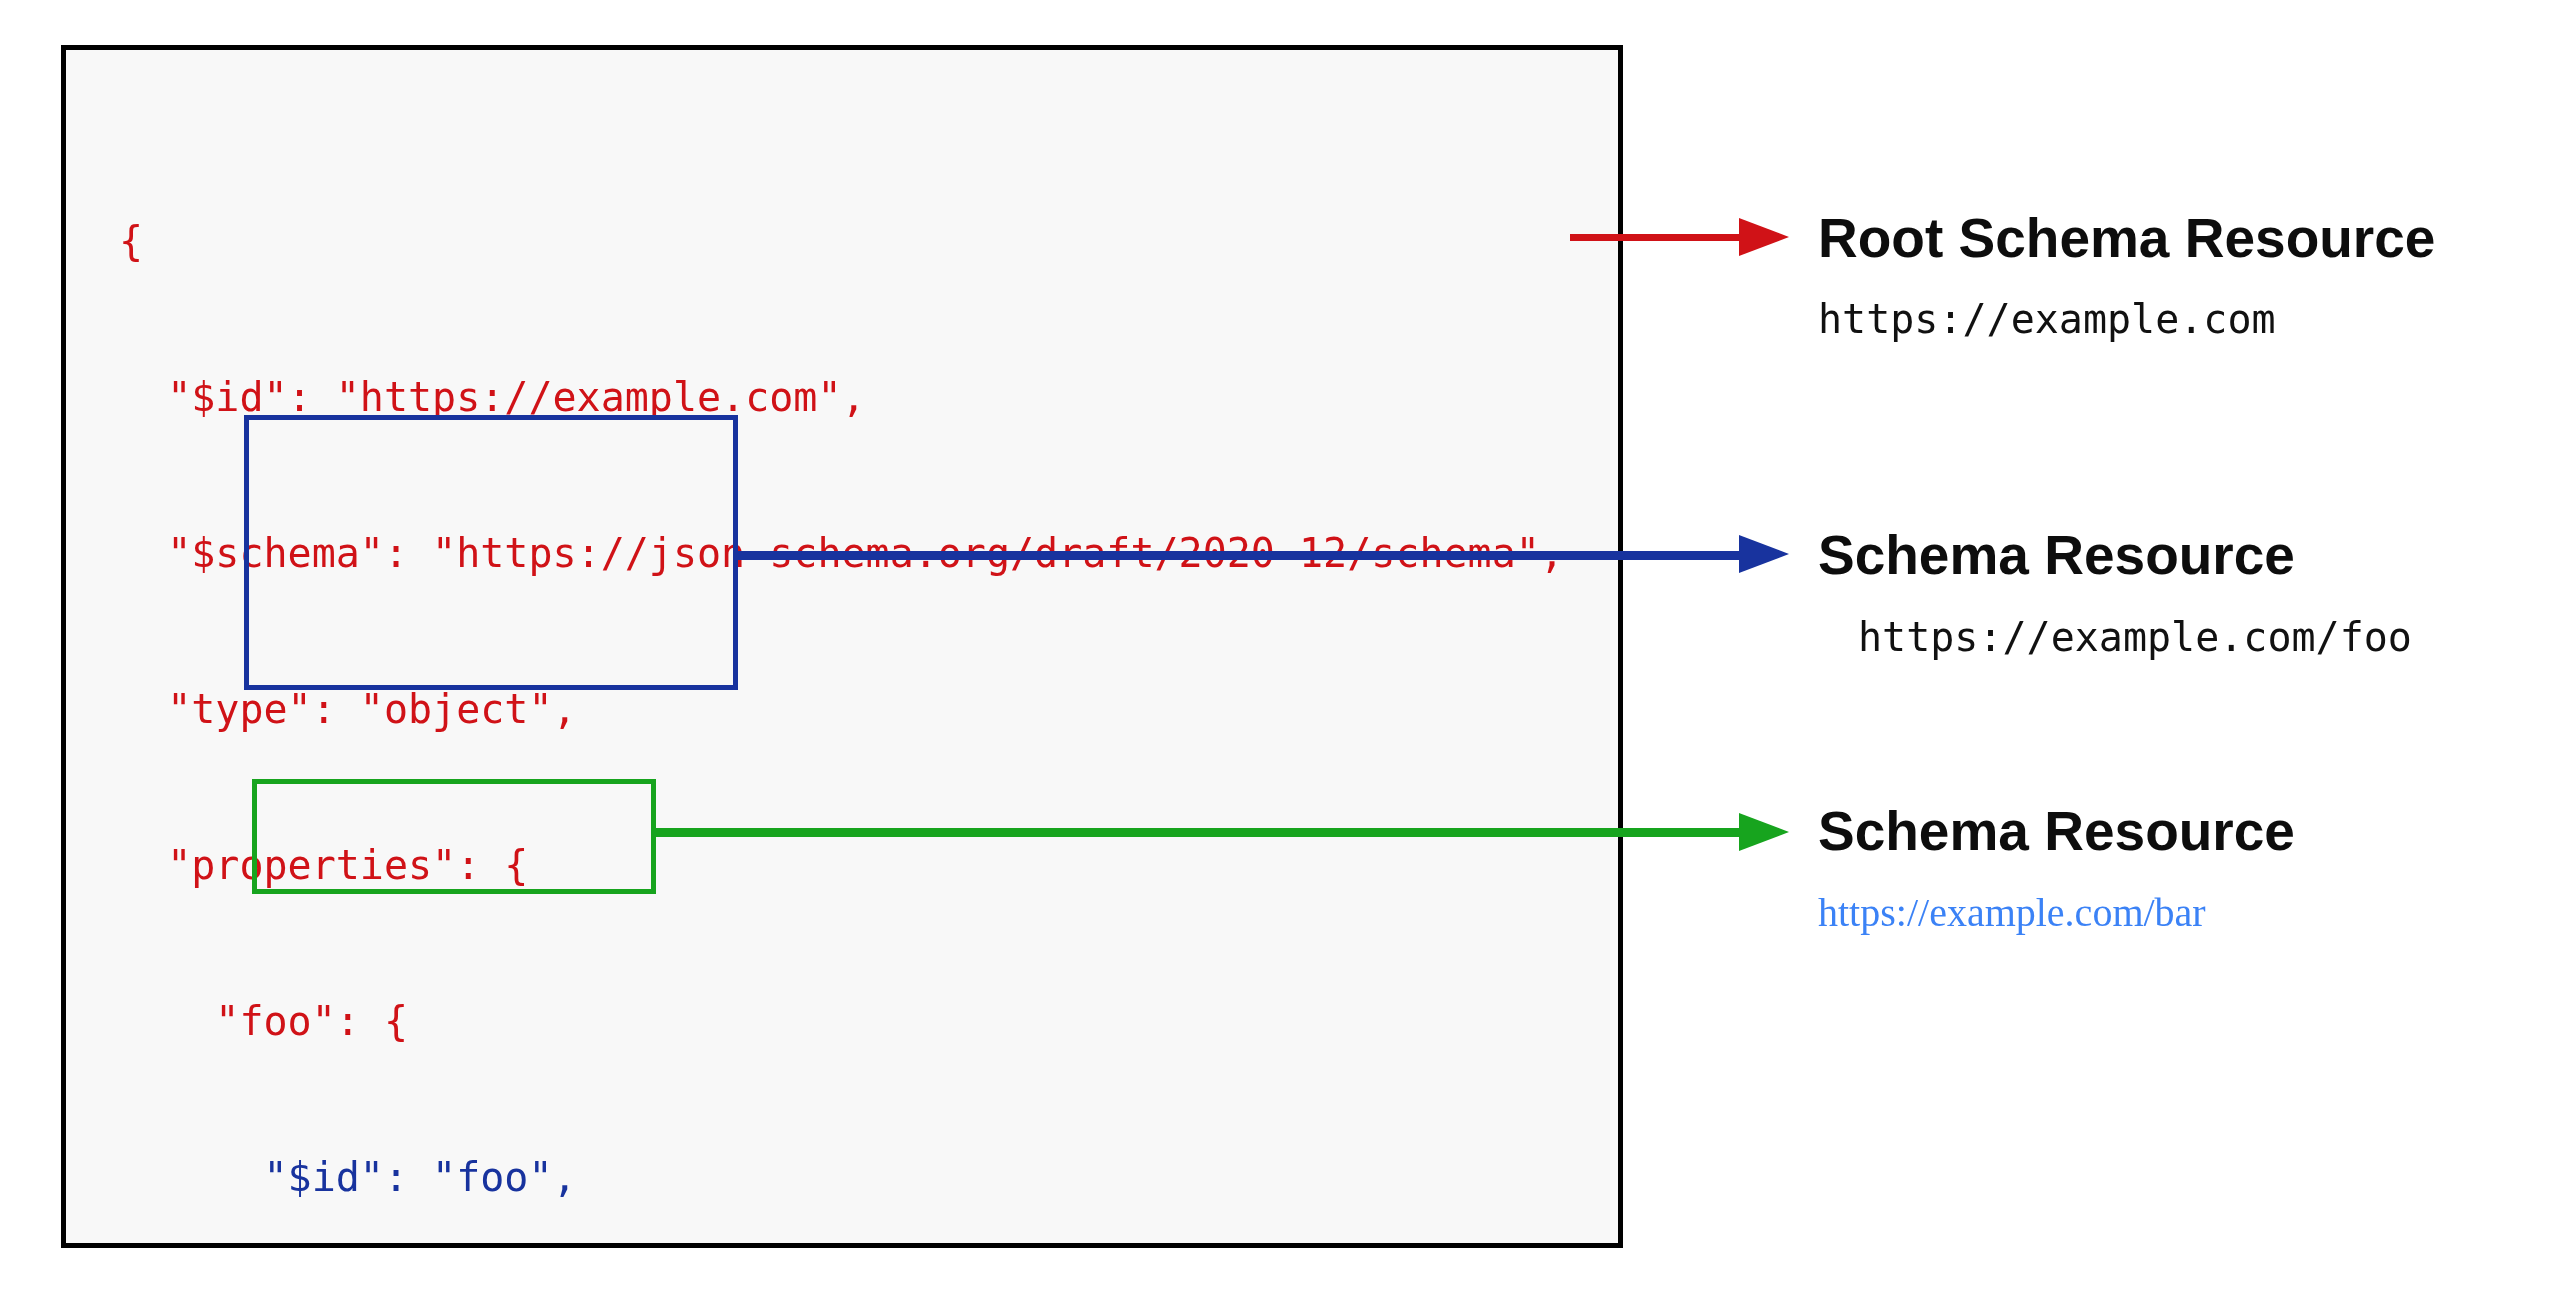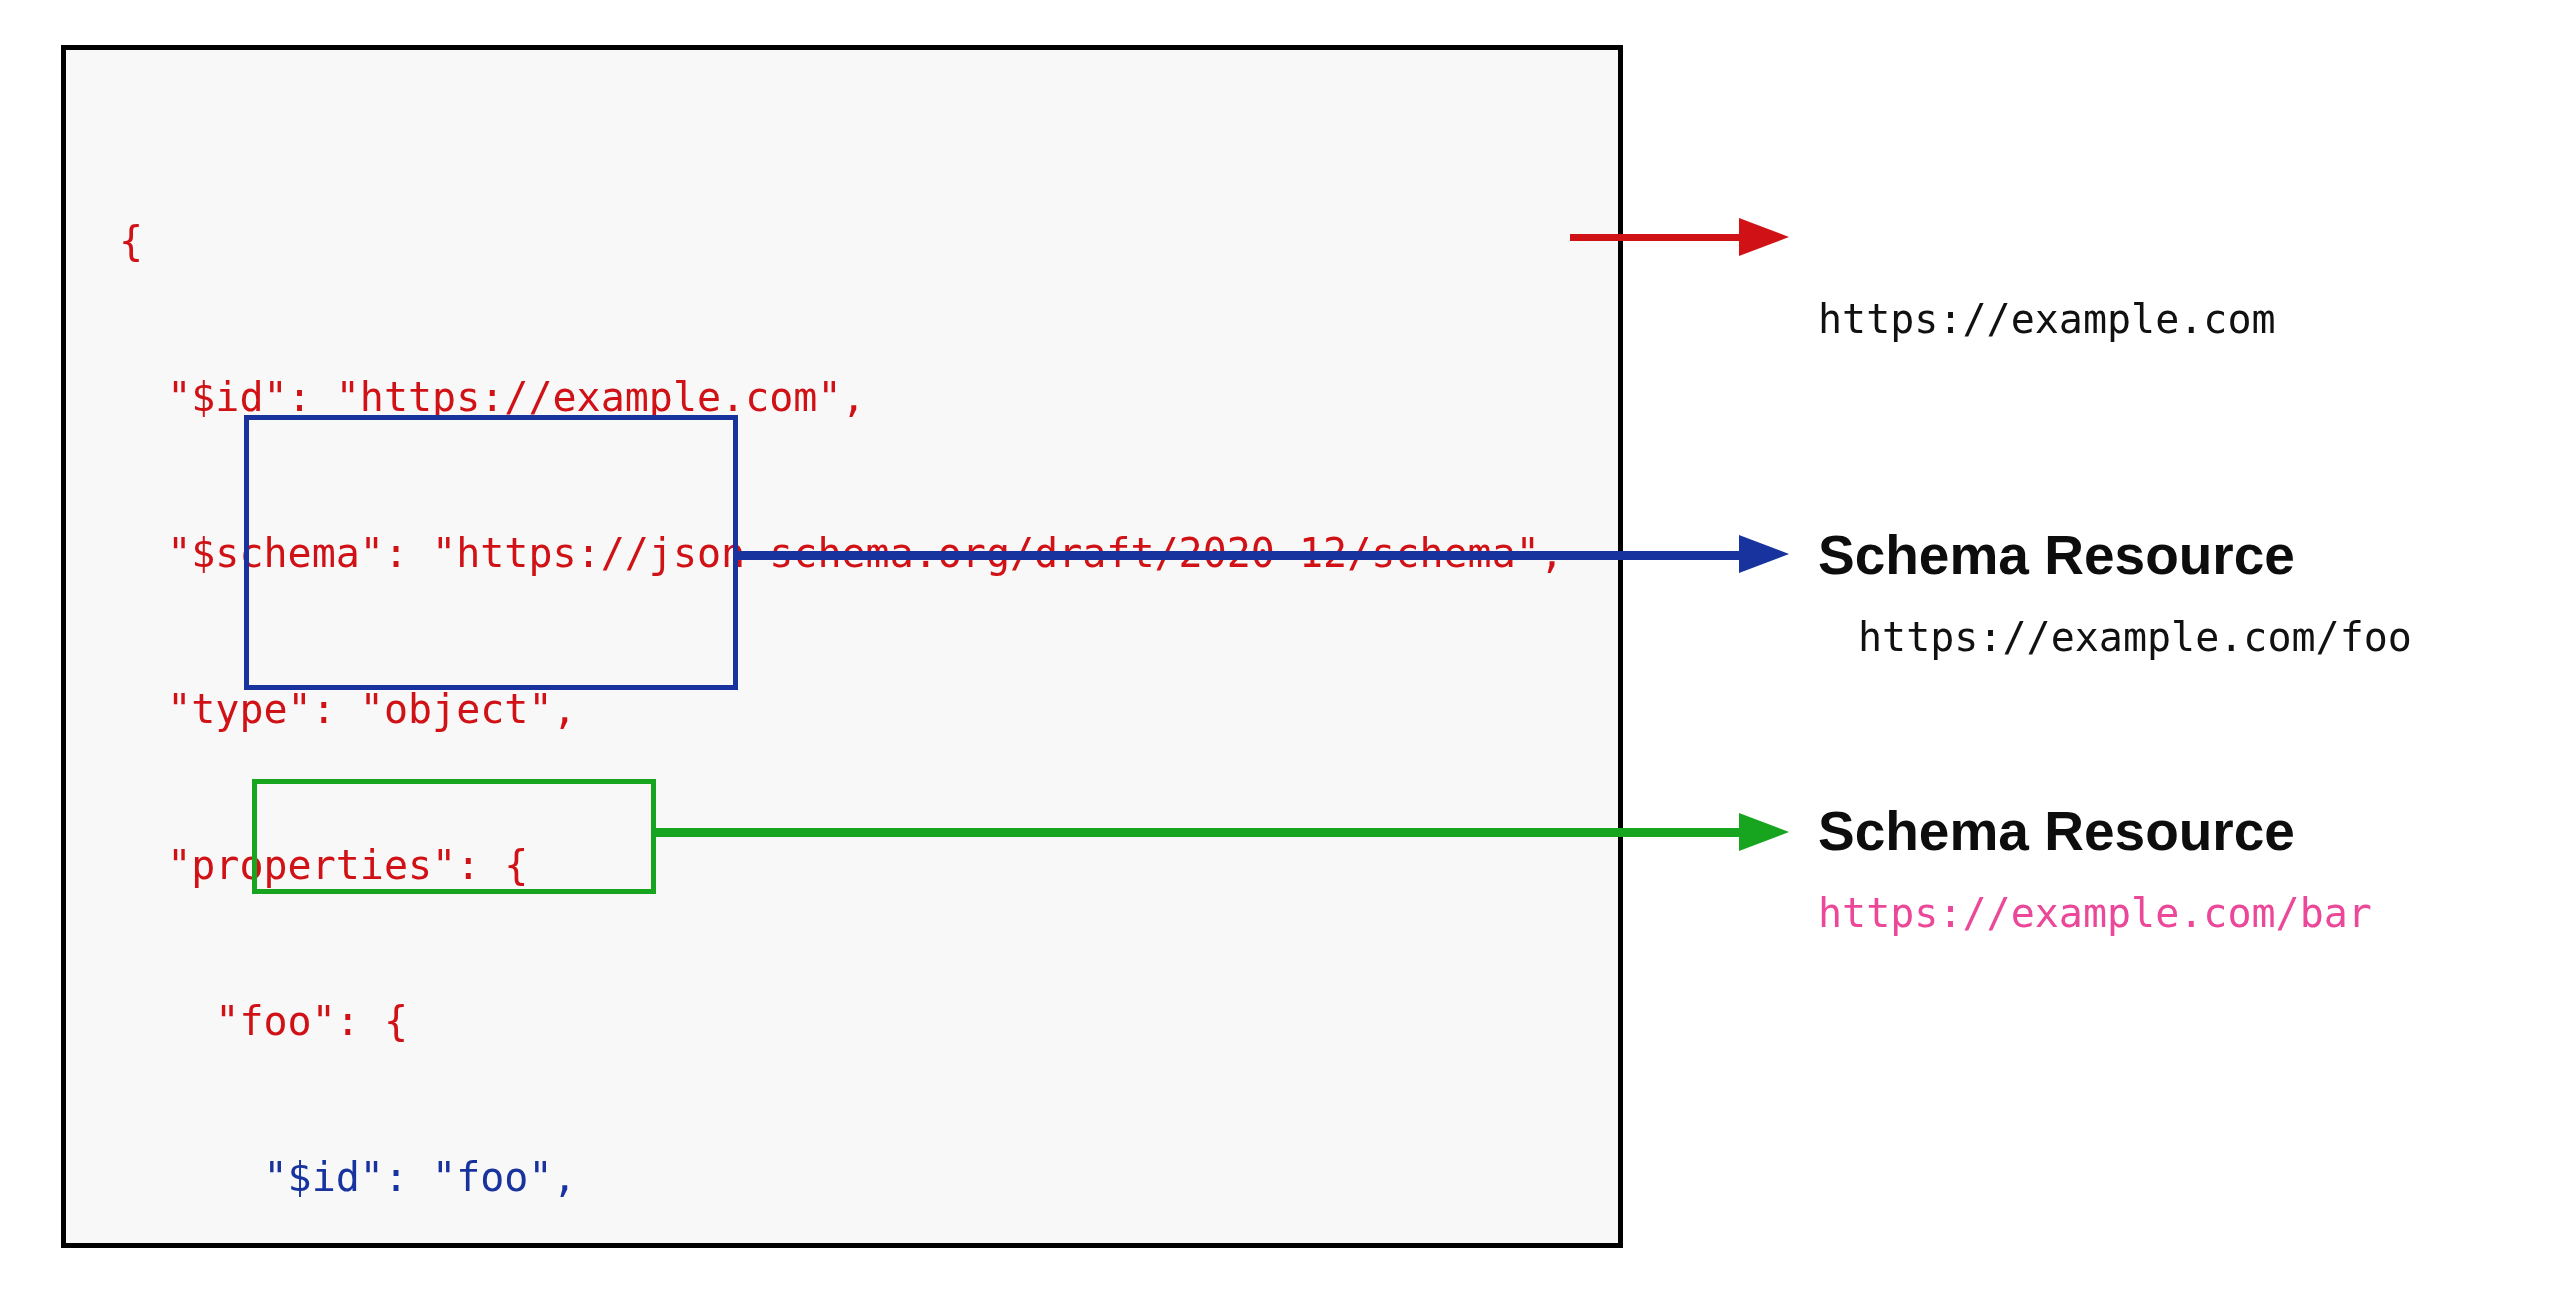--- a/index.html
+++ b/index.html
@@ -121,22 +121,23 @@
 
   <div class="connector-line line-root" style="background: rgb(208, 18, 23);"></div>
   <div class="arrow-head head-root" style="border-left-color: rgb(208, 18, 23);"></div>
 
   <div class="connector-line line-foo" style="background: rgb(24, 51, 158);"></div>
   <div class="arrow-head head-foo" style="border-left-color: rgb(24, 51, 158);"></div>
 
   <div class="connector-line line-bar" style="background: rgb(23, 164, 30);"></div>
   <div class="arrow-head head-bar" style="border-left-color: rgb(23, 164, 30);"></div>
 
+  <div class="label-block label-title block-1-title" style="color: rgb(13, 13, 13);">Root Schema Resource</div>
   <div class="label-block label-url block-1-url" style="color: rgb(17, 17, 17);">https://example.com</div>
 
   <div class="label-block label-title block-2-title" style="color: rgb(13, 13, 13);">Schema Resource</div>
   <div class="label-block label-url block-2-url" style="color: rgb(17, 17, 17);">https://example.com/foo</div>
 
   <div class="label-block label-title block-3-title" style="color: rgb(13, 13, 13);">Schema Resource</div>
-  <div class="label-block label-url block-3-url" style="color: #ec4899;">https://example.com/bar</div>
+  <div class="label-block label-url block-3-url" style="color: #3b82f6; font-family: Liberation Serif, serif;">https://example.com/bar</div>
 
 </div>
 
 
 </body></html>

